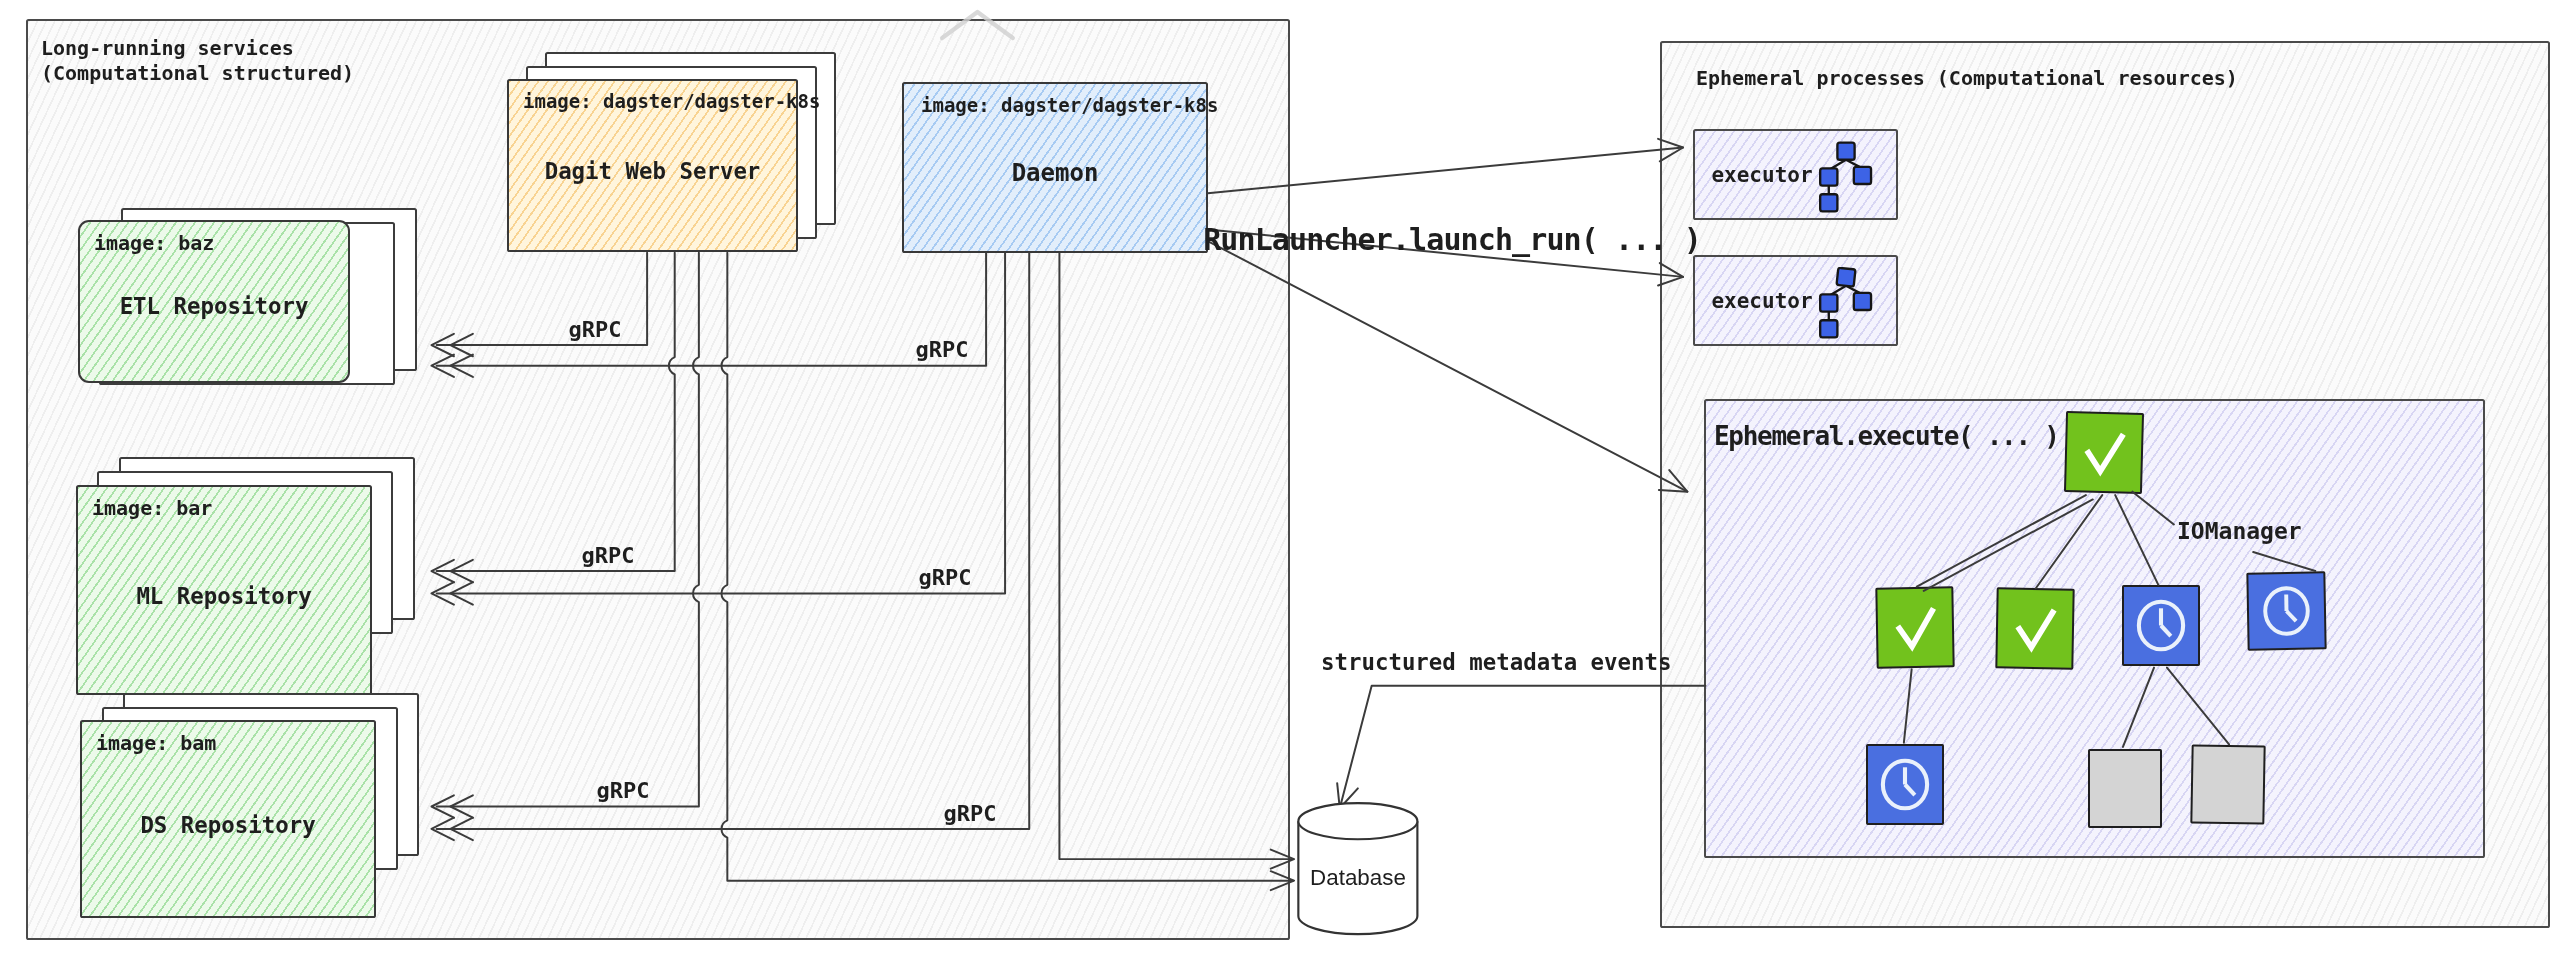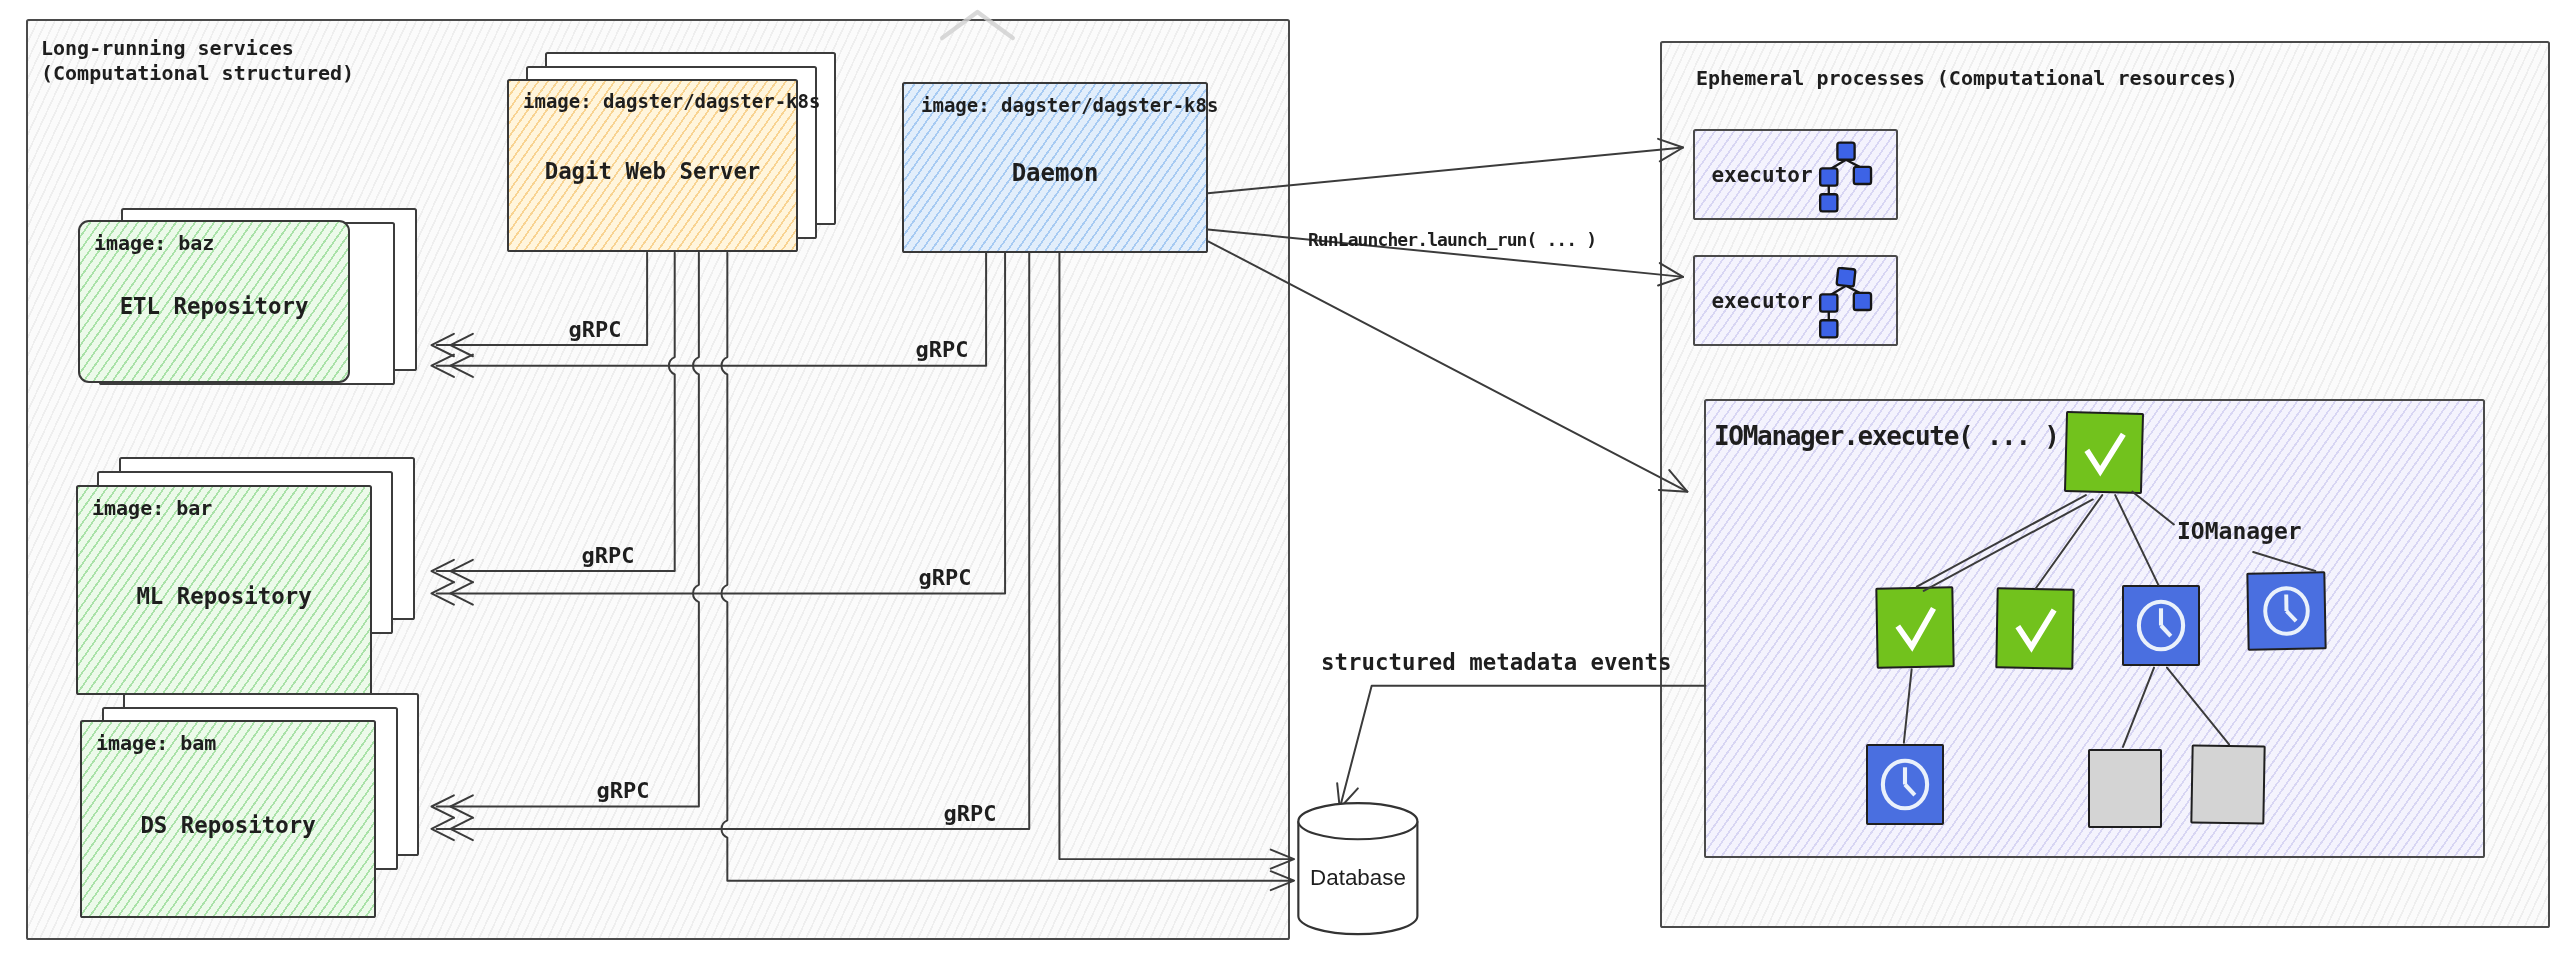--- a/index.html
+++ b/index.html
@@ -98,21 +98,21 @@
           <rect x="27" y="2" width="22" height="22" rx="3" transform="rotate(6 38 13)"></rect>
           <rect x="5" y="35" width="22" height="22" rx="3"></rect>
           <rect x="48" y="33" width="22" height="22" rx="3"></rect>
           <rect x="5" y="68" width="22" height="22" rx="3"></rect>
         </g>
       </svg>
     </span>
   </div>
 
   <div class="abs hatch lav" style="left:1704px;top:399px;width:781px;height:459px;"></div>
-  <div class="abs" style="left:1714px;top:421px;font-size:26px;font-weight:700;letter-spacing:-1.3px;white-space:nowrap;">IOManager.execute( ... )</div>
+  <div class="abs" style="left:1714px;top:421px;font-size:26px;font-weight:700;letter-spacing:-1.3px;white-space:nowrap;">Ephemeral.execute( ... )</div>
   <div class="abs" style="left:2177px;top:518px;font-size:23px;font-weight:700;">IOManager</div>
 
   <div class="step" style="left:2065px;top:412px;width:78px;height:81px;background:#72c21d;transform:rotate(1.5deg);">
     <svg viewBox="0 0 90 94">
         <polyline points="24,45 41,70 68,24" fill="none" stroke="#ffffff" stroke-width="7"></polyline>
       </svg>
   </div>
   <div class="step" style="left:1876px;top:587px;width:78px;height:81px;background:#72c21d;transform:rotate(-1deg);">
     <svg viewBox="0 0 90 94">
         <polyline points="24,45 41,70 68,24" fill="none" stroke="#ffffff" stroke-width="7"></polyline>
@@ -211,17 +211,17 @@
     </g>
   </svg>
 
   <div class="float-label grpc txt-top" style="left:595px;top:329px;">gRPC</div>
   <div class="float-label grpc txt-top" style="left:942px;top:349px;">gRPC</div>
   <div class="float-label grpc txt-top" style="left:608px;top:555px;">gRPC</div>
   <div class="float-label grpc txt-top" style="left:945px;top:577px;">gRPC</div>
   <div class="float-label grpc txt-top" style="left:623px;top:790px;">gRPC</div>
   <div class="float-label grpc txt-top" style="left:970px;top:813px;">gRPC</div>
 
-  <div class="float-label txt-top" style="left:1452px;top:239px;font-size:18px;letter-spacing:-0.9px;">RunLauncher.launch_run( ... )</div>
+  <div class="float-label txt-top" style="left:1452px;top:239px;font-size:30px;letter-spacing:-0.9px;">RunLauncher.launch_run( ... )</div>
   <div class="abs txt-top" style="left:1321px;top:649px;font-size:22.4px;font-weight:700;white-space:nowrap;">structured metadata events</div>
   <div class="float-label txt-top" style="left:1358px;top:878px;font-size:22.4px;font-weight:400;font-family:'Liberation Sans',sans-serif;">Database</div>
 </div>
 
 
 </body></html>

